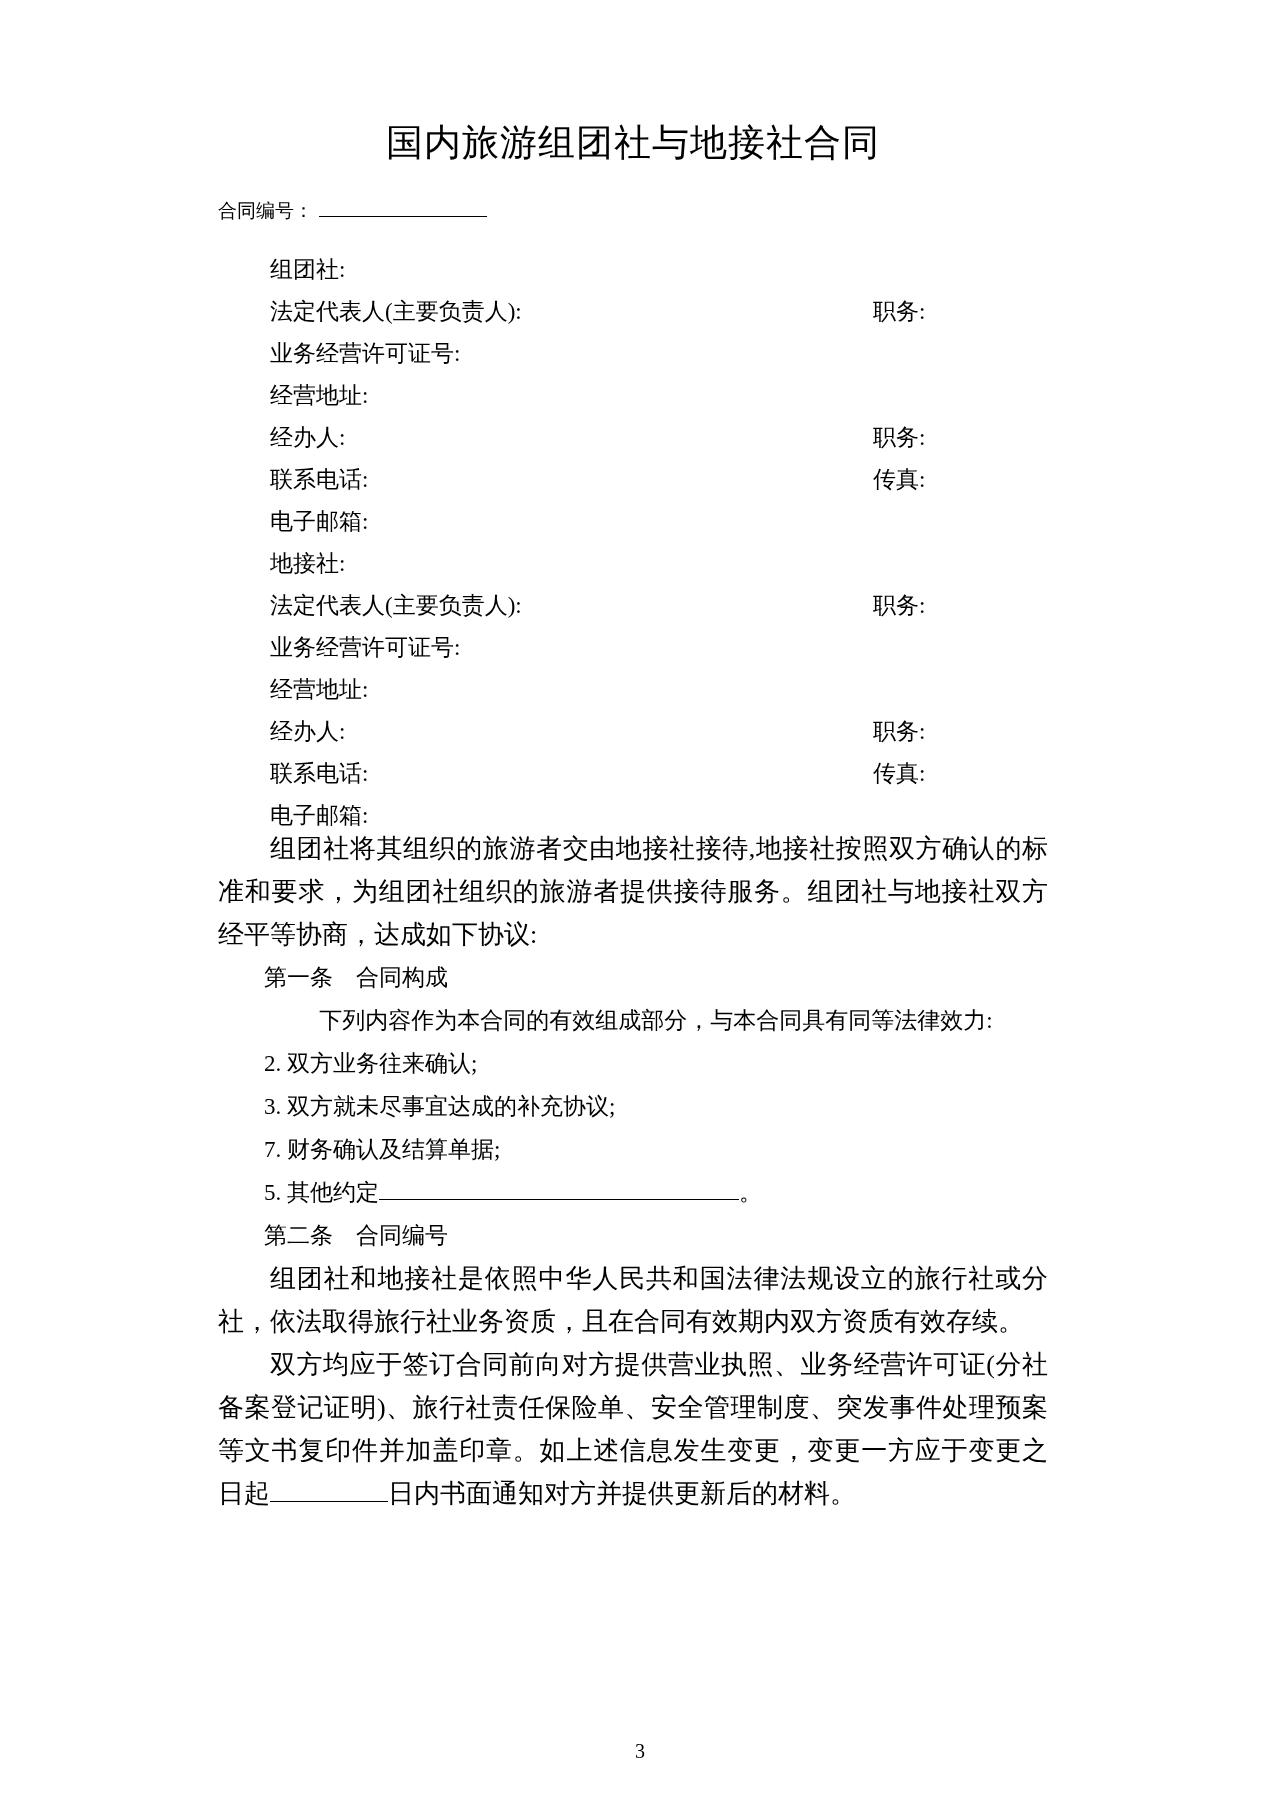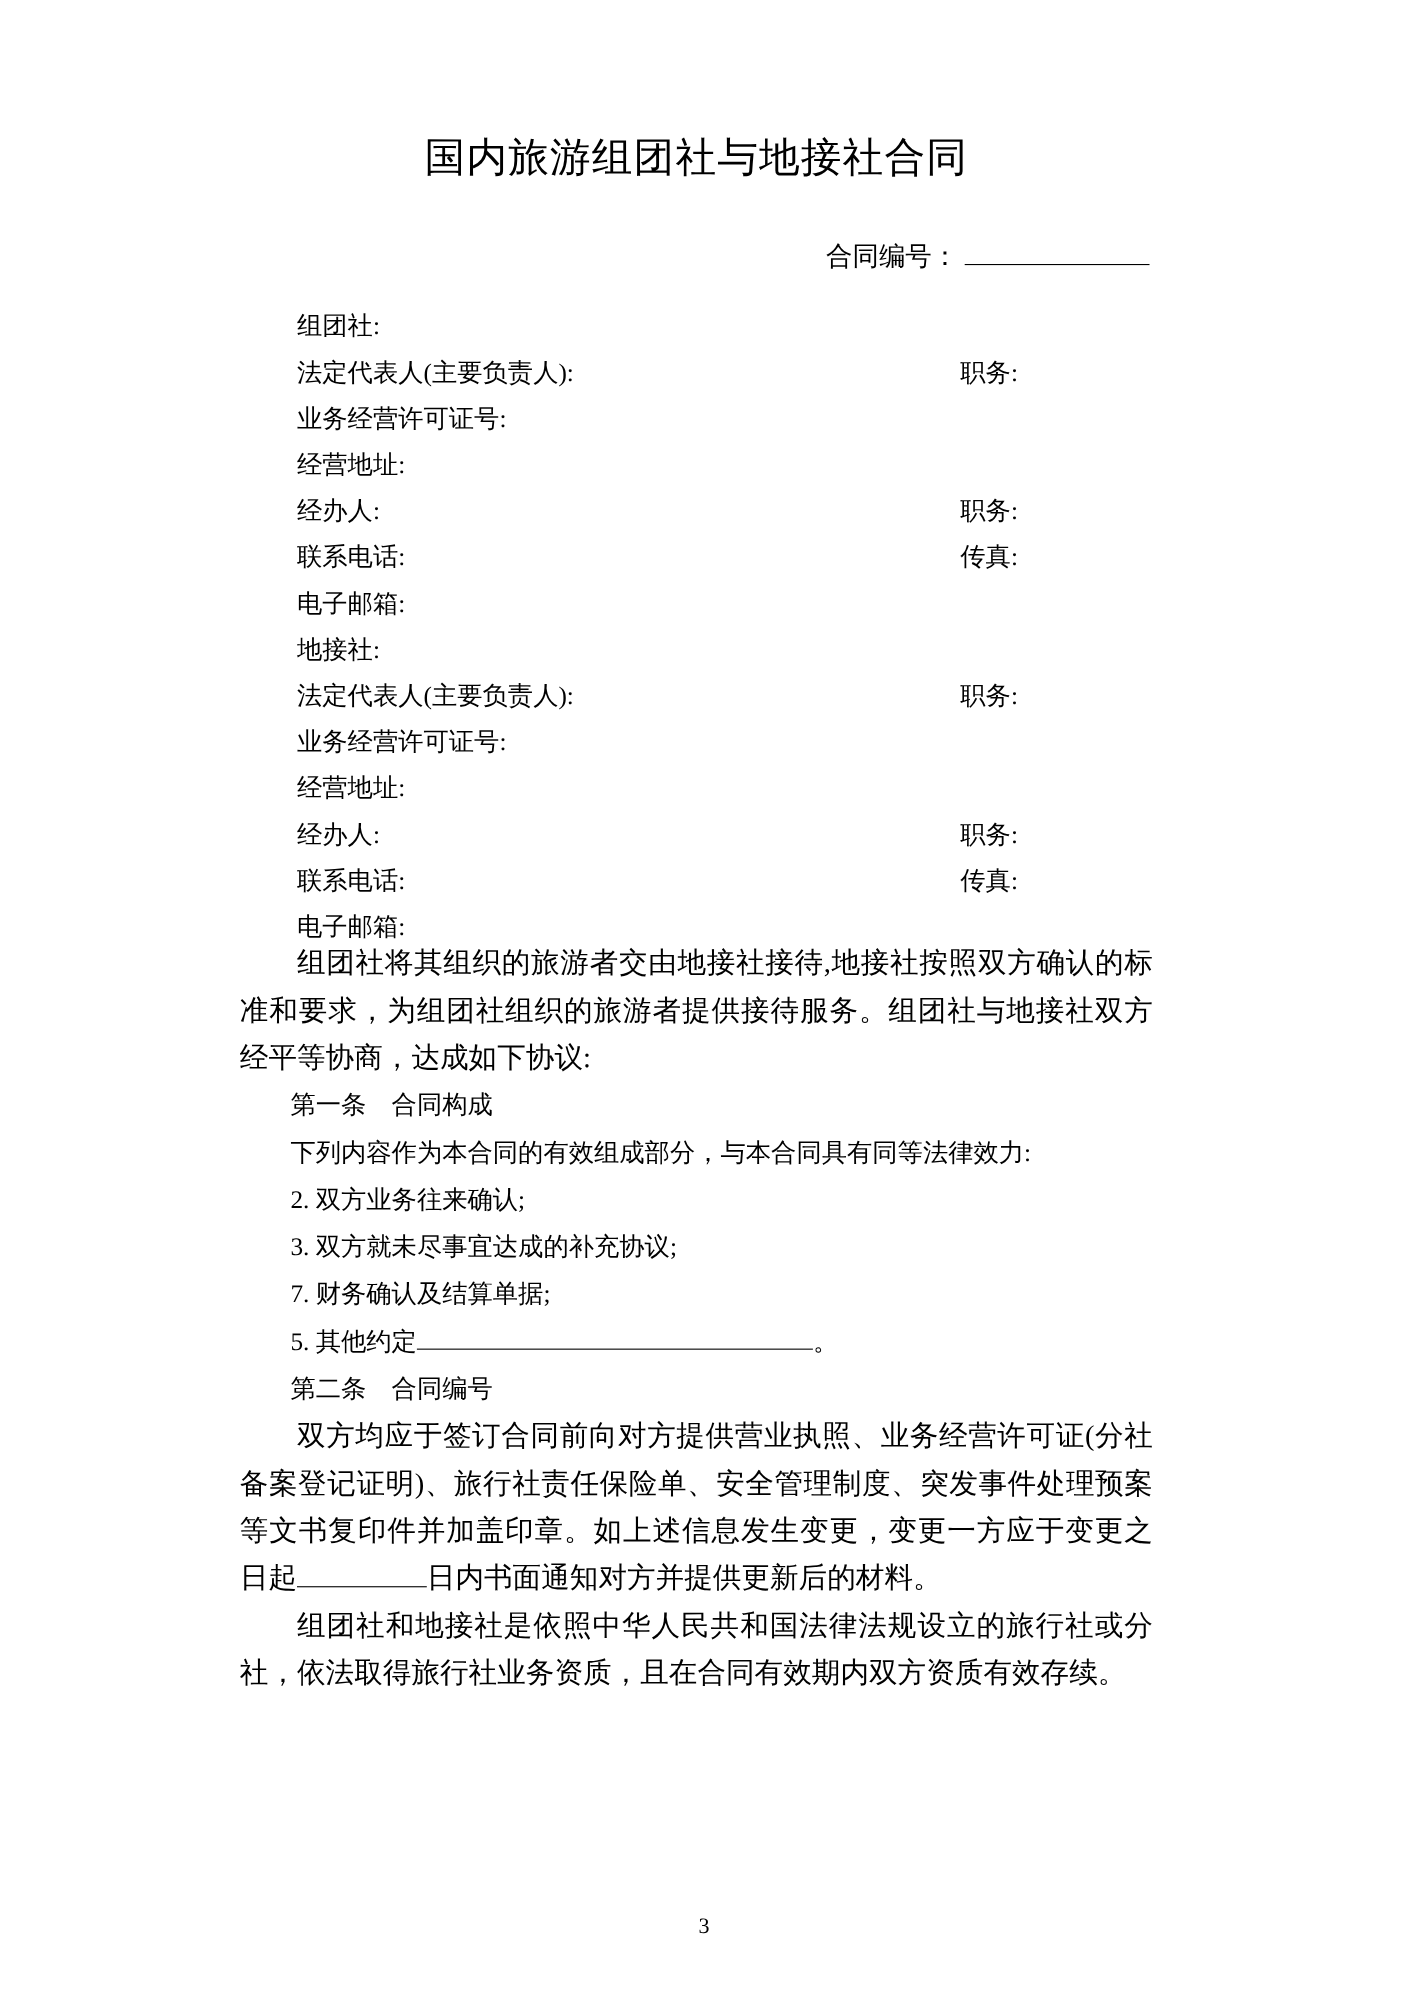--- a/index.html
+++ b/index.html
@@ -34,23 +34,22 @@
     font-weight: 400;
     letter-spacing: 1px;
     line-height: 1.35;
     margin: 0;
     padding-top: 118px;
     font-family: "Liberation Sans", "DejaVu Sans", sans-serif;
   }
 
   
   .contract-no-row {
-    margin-top: 48px;
-    text-align: right;
-    font-size: 24px;
+    margin-top: 29px;
+    font-size: 19px;
     line-height: 1.5;
     padding-right: 3px;
   }
   .contract-no-label { white-space: nowrap; }
   .blank-line {
     display: inline-block;
     border-bottom: 1.6px solid #000;
     vertical-align: baseline;
     height: 1em;
   }
@@ -89,20 +88,21 @@
     font-size: 23px;
     line-height: 43px;
     margin: 0;
     text-indent: 2em;
   }
   .sub-line {
     font-size: 23px;
     line-height: 43px;
     margin: 0;
     text-indent: 2em;
+    text-align: center;
   }
   .list-item {
     font-size: 23px;
     line-height: 43px;
     margin: 0;
     text-indent: 2em;
     white-space: nowrap;
   }
   .blank-other { width: 360px; }
   .blank-inline { width: 118px; }
@@ -191,20 +191,20 @@
     <p class="sub-line">下列内容作为本合同的有效组成部分，与本合同具有同等法律效力:</p>
 
     <p class="list-item">2. 双方业务往来确认;</p>
     <p class="list-item">3. 双方就未尽事宜达成的补充协议;</p>
     <p class="list-item">7. 财务确认及结算单据;</p>
 
     <p class="list-item"><span>5. 其他约定</span><span class="blank-line blank-other"></span><span>。</span></p>
 
     <p class="clause-head"><span>第二条</span>　<span>合同编号</span></p>
 
+    <p class="body">组团社和地接社是依照中华人民共和国法律法规设立的旅行社或分社，依法取得旅行社业务资质，且在合同有效期内双方资质有效存续。</p>
+
     <p class="body"><span>双方均应于签订合同前向对方提供营业执照、业务经营许可证(分社备案登记证明)、旅行社责任保险单、安全管理制度、突发事件处理预案等文书复印件并加盖印章。如上述信息发生变更，变更一方应于变更之日起</span><span class="blank-line blank-inline"></span><span>日内书面通知对方并提供更新后的材料。</span></p>
-
-    <p class="body">组团社和地接社是依照中华人民共和国法律法规设立的旅行社或分社，依法取得旅行社业务资质，且在合同有效期内双方资质有效存续。</p>
 
   </div>
 
   <div class="page-number">3</div>
 </div>
 
 </body></html>

